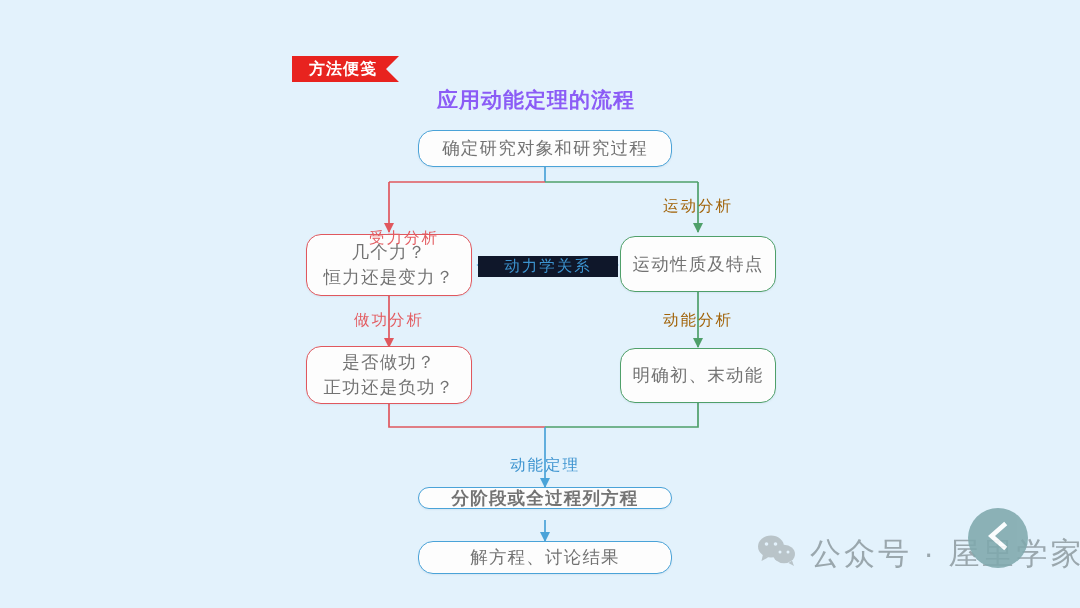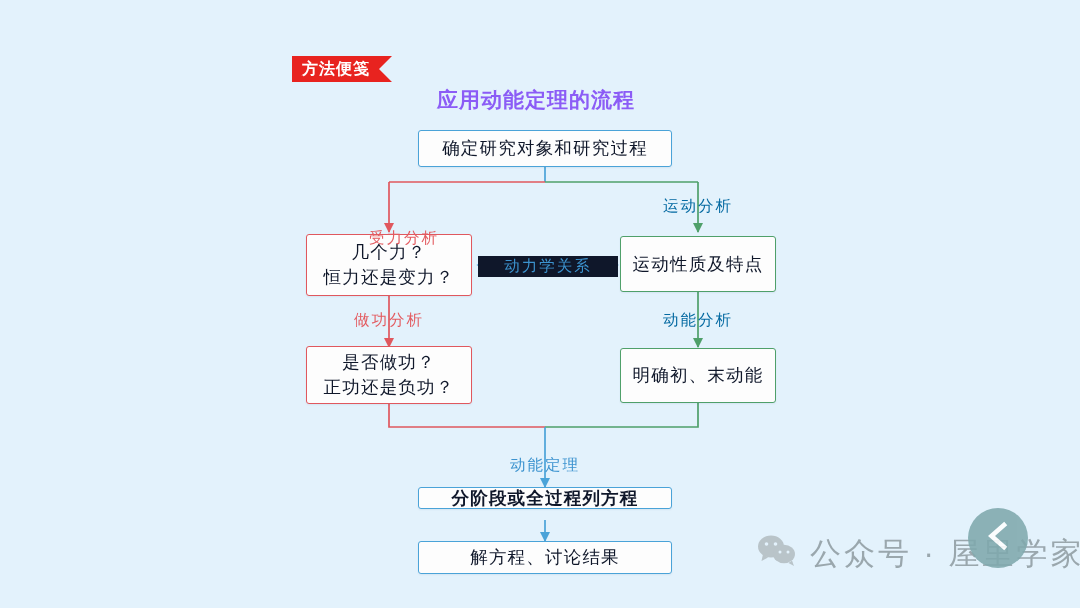--- a/index.html
+++ b/index.html
@@ -19,21 +19,21 @@
     width: 1080px;
     height: 608px;
   }
 
   
   .ribbon {
     position: absolute;
     left: 292px;
     top: 56px;
     height: 26px;
-    padding: 0 22px 0 10px;
+    padding: 0 22px 0 17px;
     background: #e8231f;
     color: #ffffff;
     font-size: 16px;
     font-weight: bold;
     letter-spacing: 1px;
     line-height: 26px;
     white-space: nowrap;
     clip-path: polygon(0 0, 100% 0, 100% 0, calc(100% - 13px) 50%, 100% 100%, 100% 100%, 0 100%);
   }
 
@@ -52,26 +52,26 @@
   .chart-title-inner {
     display: inline-block;
     transform: translateX(-4px);
   }
 
   
   .node {
     position: absolute;
     box-sizing: border-box;
     background: #fdfdfd;
-    border-radius: 3px;
+    border-radius: 15px;
     display: flex;
     flex-direction: column;
     align-items: center;
     justify-content: center;
-    color: #0f172a;
+    color: #737373;
     font-family: "Liberation Serif", "DejaVu Serif", serif;
     font-size: 17.5px;
     line-height: 1.42;
     letter-spacing: 1.2px;
     white-space: nowrap;
     box-shadow: 0 1px 2px rgba(30,70,110,0.07);
   }
   .node.blue   { border: 1.6px solid #4aa3d8; }
   .node.red    { border: 1.6px solid #e0585e; }
   .node.green  { border: 1.6px solid #4fa06a; }
@@ -79,21 +79,21 @@
   
   .edge-label {
     position: absolute;
     font-family: "Liberation Serif", "DejaVu Serif", serif;
     font-size: 15.5px;
     letter-spacing: 2px;
     white-space: nowrap;
     text-align: center;
   }
   .edge-label.red   { color: #e35b60; }
-  .edge-label.green { color: #0369a1; text-align: center; }
+  .edge-label.green { color: #a16207; text-align: center; }
   .edge-label.blue  { color: #3c93cf; }
 
   
   #wires {
     position: absolute;
     left: 0;
     top: 0;
     width: 1080px;
     height: 608px;
     pointer-events: none;

